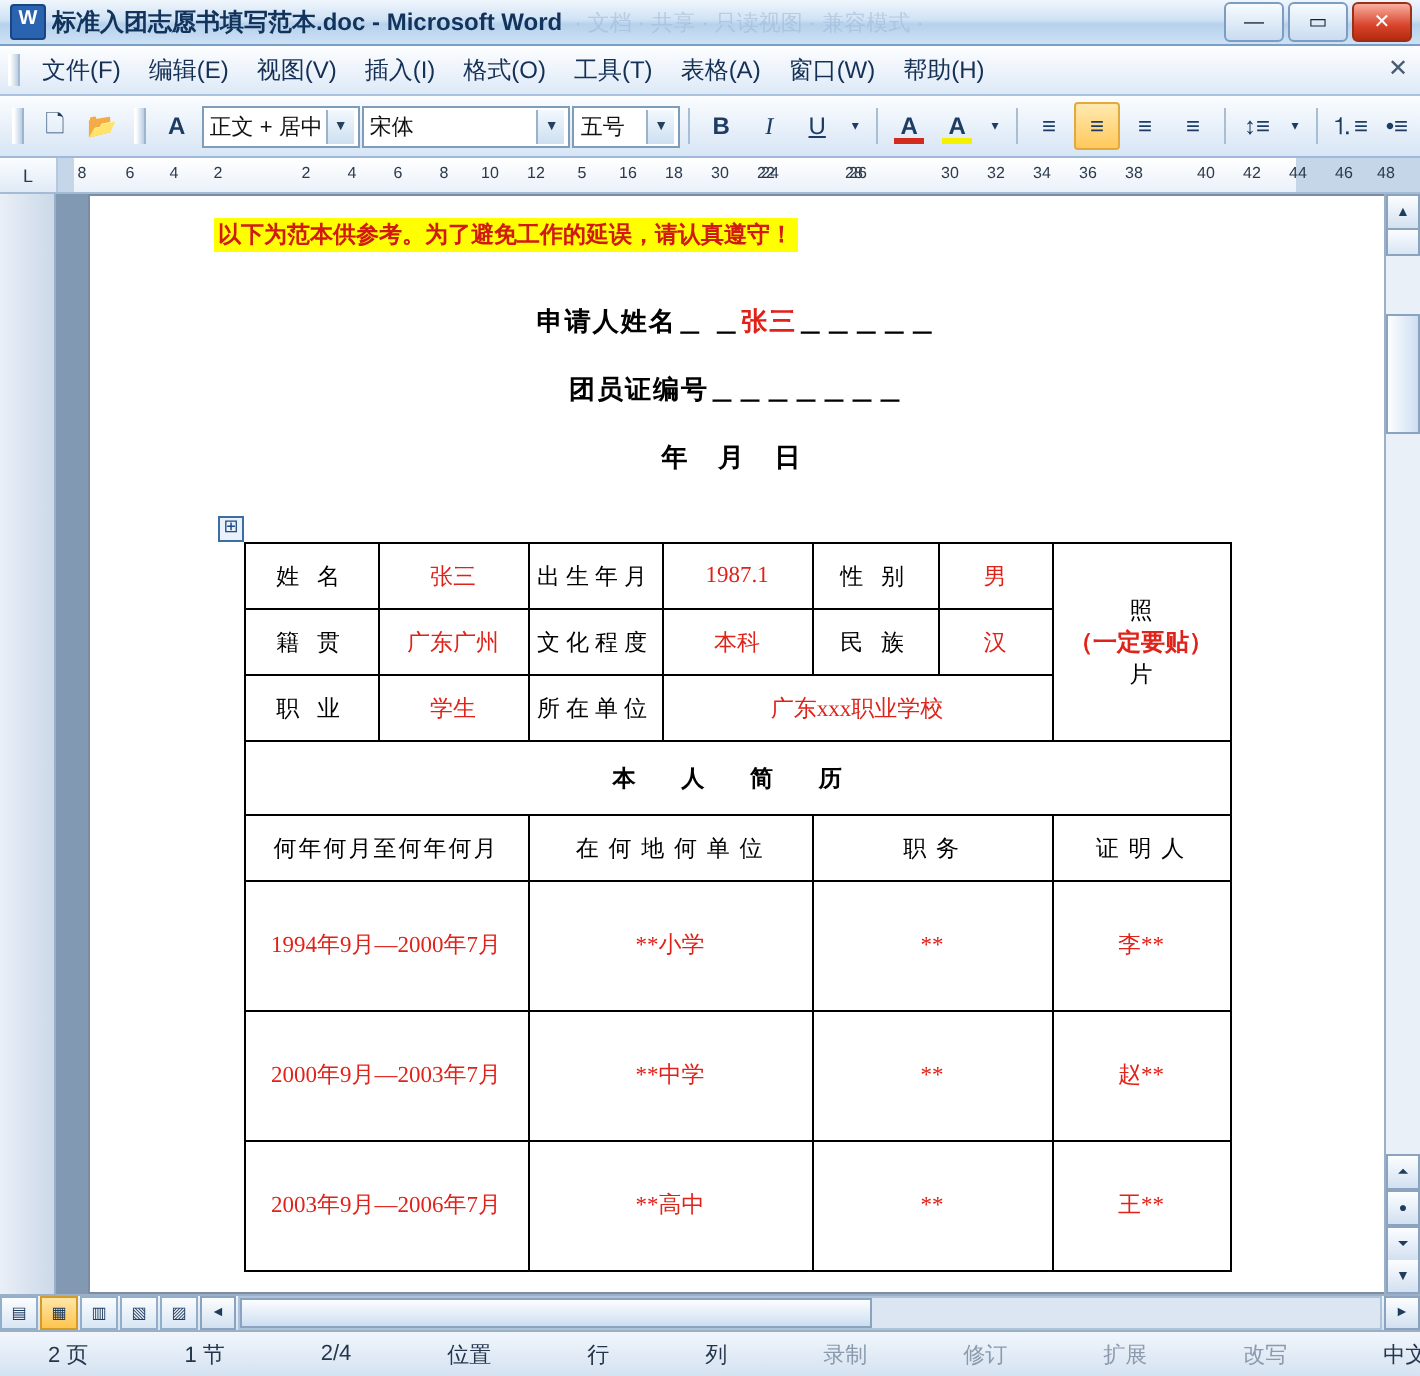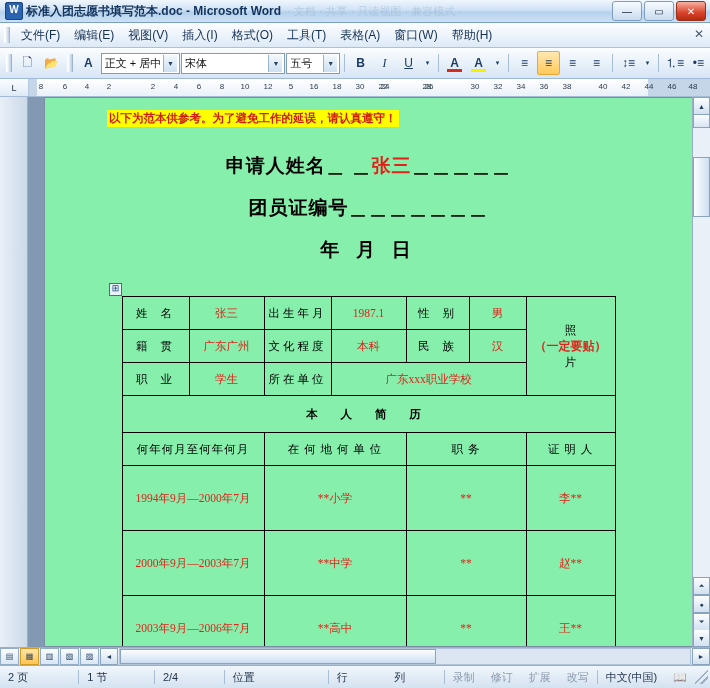--- a/index.html
+++ b/index.html
@@ -162,37 +162,37 @@
   .leftbar {
     width: 27px; background: linear-gradient(90deg,#e9eff7,#cbd9e8);
     border-right: 1px solid #9bb0c6;
   }
   .page-wrap {
     flex: 1; position: relative; overflow: hidden;
     background: #8199b3;
   }
   .page {
     position: absolute; left: 16px; top: 0; right: 17px; bottom: 0;
-    background: #86efac;
+    background: #ffffff;
     border: 1px solid #7c8da3;
     overflow: hidden;
   }
   .paper-inner { padding: 10px 24px 0 24px; color: #000; }
   .notice {
     background: #ffff00;
     color: #d01a12;
     font-weight: bold;
     font-size: 11.5px;
     display: inline-block;
     padding: 1px 2px;
     margin-left: 38px;
   }
   .hdr-line {
     text-align: center;
-    font-size: 19px;
+    font-size: 13px;
     font-weight: bold;
     font-family: "Liberation Serif", serif;
     margin-top: 26px;
     letter-spacing: 1px;
   }
   .hdr-line .red { color: #e0231a; }
   .hdr-line2 { margin-top: 16px; }
   .hdr-line3 { margin-top: 16px; letter-spacing: 6px; }
   .tbl-anchor {
     margin-top: 20px; margin-left: 40px;
@@ -208,21 +208,21 @@
     font-family: "Liberation Serif", serif;
   }
   table.form td {
     border: 1px solid #000;
     height: 30px;
     font-size: 11.5px;
     text-align: center;
     vertical-align: middle;
     padding: 1px 2px;
   }
-  td.lbl { letter-spacing: 3px; font-family: Liberation Mono, monospace; }
+  td.lbl { letter-spacing: 3px; }
   td.val { color: #e0231a; }
   td.photo { width: 84px; }
   .photo-b { color: #e0231a; font-weight: bold; font-size: 12px; }
   .sec-title {
     letter-spacing: 10px; font-weight: bold; font-size: 13px;
     height: 34px !important;
   }
   .exp-head { font-size: 11.5px; letter-spacing: 1px; }
   td.exp { height: 62px !important; color: #e0231a; line-height: 22px; }
   
@@ -286,21 +286,21 @@
   }
   
   .statusbar {
     height: 22px;
     background: linear-gradient(#f1f6fc, #d4e2f1);
     border-top: 1px solid #9bb0c6;
     display: flex; align-items: center;
     font-size: 11px; color: #24364d;
   }
   .st-cell {
-    padding: 0 8px; height: 100%;
+    padding: 0 24px; height: 100%;
     display: flex; align-items: center;
     white-space: nowrap;
   }
   .st-sep { width: 1px; height: 14px; background: #a8bed4; }
   .st-dim { color: #8b9bad; }
   .st-grip {
     margin-left: auto; width: 14px; height: 14px;
     background:
       linear-gradient(135deg, transparent 45%, #9ab0c6 45%, #9ab0c6 55%, transparent 55%),
       linear-gradient(135deg, transparent 70%, #9ab0c6 70%, #9ab0c6 80%, transparent 80%);

